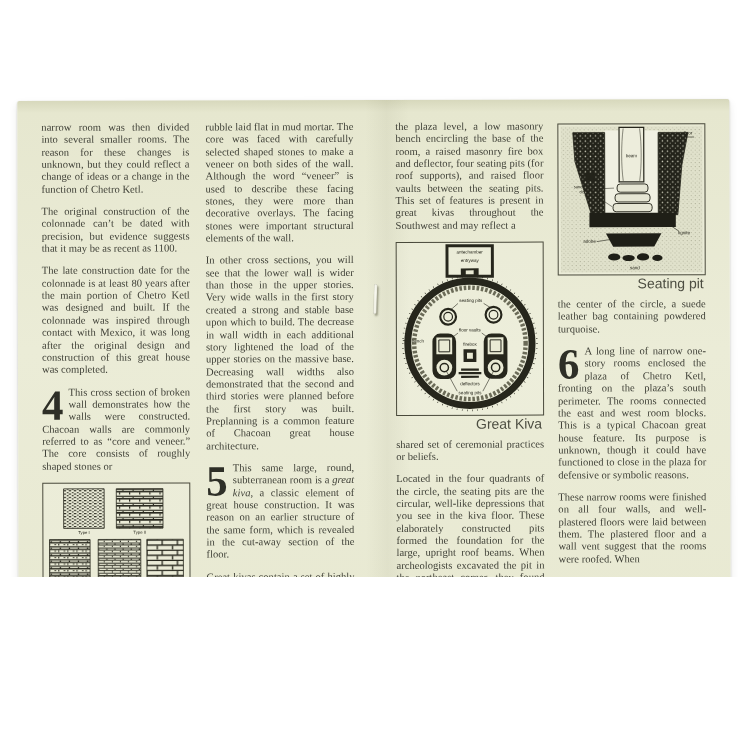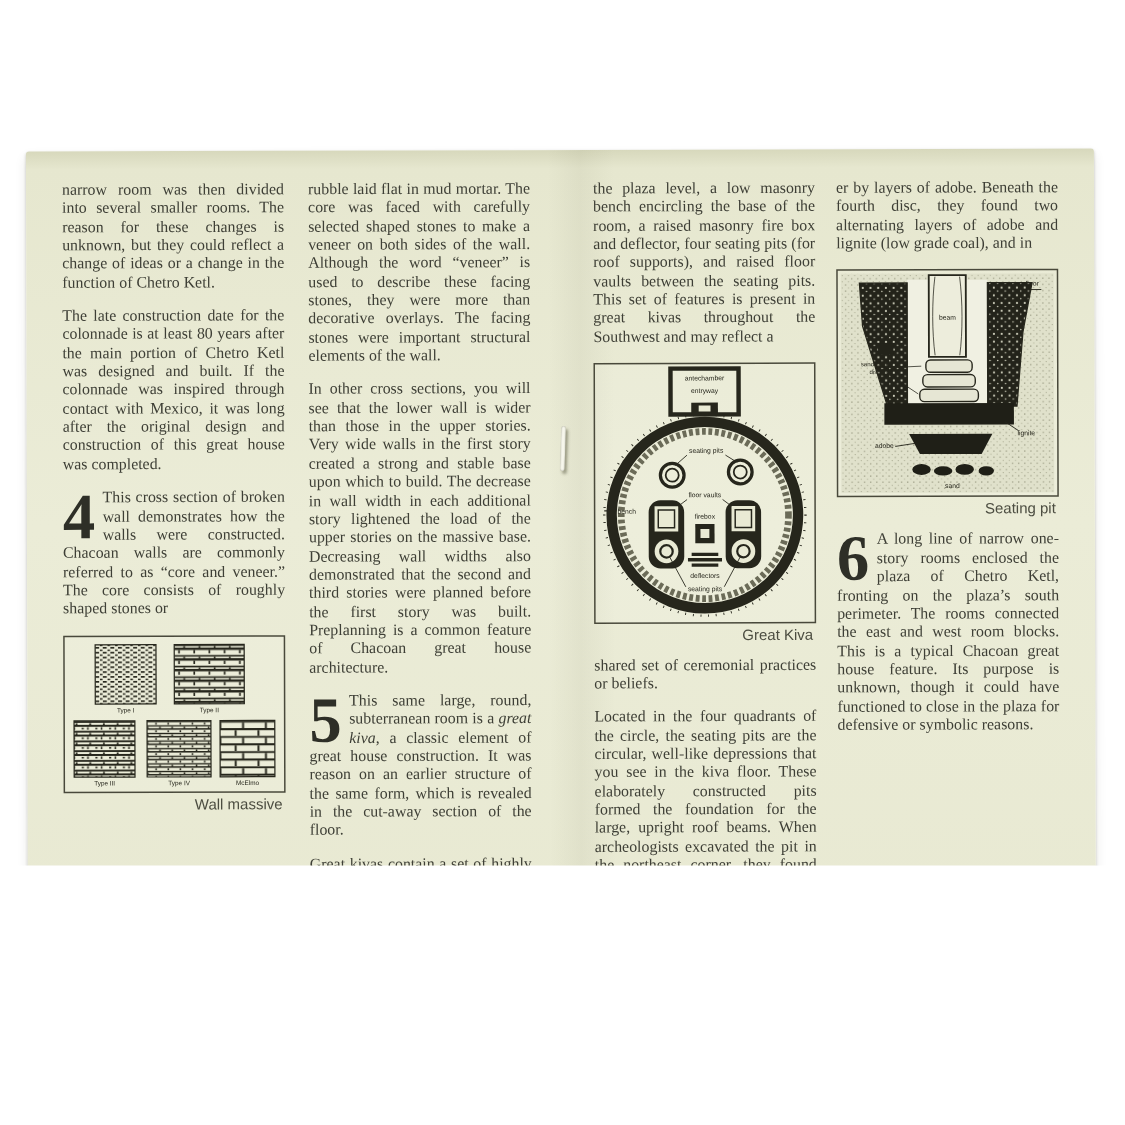--- a/index.html
+++ b/index.html
@@ -26,33 +26,34 @@
   .staple.bottom{left:366px;top:522px;height:43px;transform:rotate(3deg);}
   .cols{position:relative;display:flex;align-items:flex-start;padding:21px 0 0 24px;}
   .col{width:148px;color:var(--ink);font-size:10.6px;line-height:12.35px;text-align:justify;hyphens:auto;-webkit-hyphens:auto;}
   .col p{margin:0 0 10px 0;}
   .c2{margin-left:16px;}
   .c3{margin-left:42px;}
   .c4{margin-left:14px;}
   .dropcap{float:left;font-weight:bold;font-size:43px;line-height:33px;margin:2px 5px 0 0;color:#2e2f27;}
   .figbox{border:1.2px solid #49493b;margin-top:3px;background:rgba(255,255,255,0.10);font-size:0;}
   .figbox svg{display:block;width:100%;height:auto;}
-  .figcap{text-align:right;font-size:10px;line-height:11px;margin:3px 2px 9px 0;color:#4c4d41;
+  .figcap{text-align:right;font-size:14px;line-height:11px;margin:3px 2px 9px 0;color:#4c4d41;
     font-family:"Liberation Sans",sans-serif;}
   .svglabel{font-family:"Liberation Sans",sans-serif;fill:#26261c;}
 </style>
 </head>
 <body>
 
 <div class="photo">
   <div class="page">
     <div class="cols">
 
       <div class="col c1">
         <p>narrow room was then divided into several smaller rooms. The reason for these changes is unknown, but they could reflect a change of ideas or a change in the function of Chetro Ketl.</p>
+        <p>The original construction of the colonnade can’t be dated with precision, but evidence suggests that it may be as recent as 1100.</p>
         <p>The late construction date for the colonnade is at least 80 years after the main portion of Chetro Ketl was designed and built. If the colonnade was inspired through contact with Mexico, it was long after the original design and construction of this great house was completed.</p>
         <p><span class="dropcap">4</span><span>This cross section of broken wall demonstrates how the walls were constructed. Chacoan walls are commonly referred to as “core and veneer.” The core consists of roughly shaped stones or</span></p>
 
         <div class="figbox">
           <svg viewBox="0 0 144 102">
             <defs>
               <pattern id="patA" width="5" height="3.2" patternUnits="userSpaceOnUse">
                 <rect x="0" y="0" width="2.6" height="1.1" fill="#26261c"></rect>
                 <rect x="3.1" y="1.7" width="1.7" height="1" fill="#26261c"></rect>
               </pattern>
@@ -163,21 +164,20 @@
             <line x1="87" y1="150.5" x2="98" y2="130" stroke="#26261c" stroke-width="0.6"></line>
           </svg>
         </div>
         <div class="figcap">Great Kiva</div>
 
         <p>shared set of ceremonial practices or beliefs.</p>
         <p>Located in the four quadrants of the circle, the seating pits are the circular, well-like depressions that you see in the kiva floor. These elaborately constructed pits formed the foundation for the large, upright roof beams. When archeologists excavated the pit in the northeast corner, they found four sandstone discs layered beneath the floor, separated from one anoth-</p>
       </div>
 
       <div class="col c4">
-        <p>er by layers of adobe. Beneath the fourth disc, they found two alternating layers of adobe and lignite (low grade coal), and in</p>
 
         <div class="figbox">
           <svg viewBox="0 0 142 146">
             <defs>
               <pattern id="stip" width="4" height="4" patternUnits="userSpaceOnUse">
                 <rect width="4" height="4" fill="#e0e1cb"></rect>
                 <circle cx="1" cy="1.2" r="0.5" fill="#a5a68e"></circle>
                 <circle cx="3" cy="3.2" r="0.4" fill="#a5a68e"></circle>
               </pattern>
               <pattern id="dkspeck" width="5" height="5" patternUnits="userSpaceOnUse">
@@ -221,21 +221,23 @@
             <ellipse cx="54" cy="129" rx="6" ry="3.5" fill="#1f1f17"></ellipse>
             <ellipse cx="68" cy="130" rx="6" ry="3" fill="#1f1f17"></ellipse>
             <ellipse cx="82" cy="129" rx="6" ry="3.5" fill="#1f1f17"></ellipse>
             <ellipse cx="96" cy="130" rx="5" ry="3" fill="#1f1f17"></ellipse>
 
             <text class="svglabel" x="74" y="141" font-size="4.4" text-anchor="middle">sand</text>
           </svg>
         </div>
         <div class="figcap">Seating pit</div>
 
+        <p>the center of the circle, a suede leather bag containing powdered turquoise.</p>
         <p><span class="dropcap">6</span><span>A long line of narrow one-story rooms enclosed the plaza of Chetro Ketl, fronting on the plaza’s south perimeter. The rooms connected the east and west room blocks. This is a typical Chacoan great house feature. Its purpose is unknown, though it could have functioned to close in the plaza for defensive or symbolic reasons.</span></p>
+        <p>These narrow rooms were finished on all four walls, and well-plastered floors were laid between them. The plastered floor and a wall vent suggest that the rooms were roofed. When</p>
       </div>
 
     </div>
 
     <div class="fold"></div>
     <div class="staple top"></div>
     <div class="staple bottom"></div>
   </div>
 </div>
 

